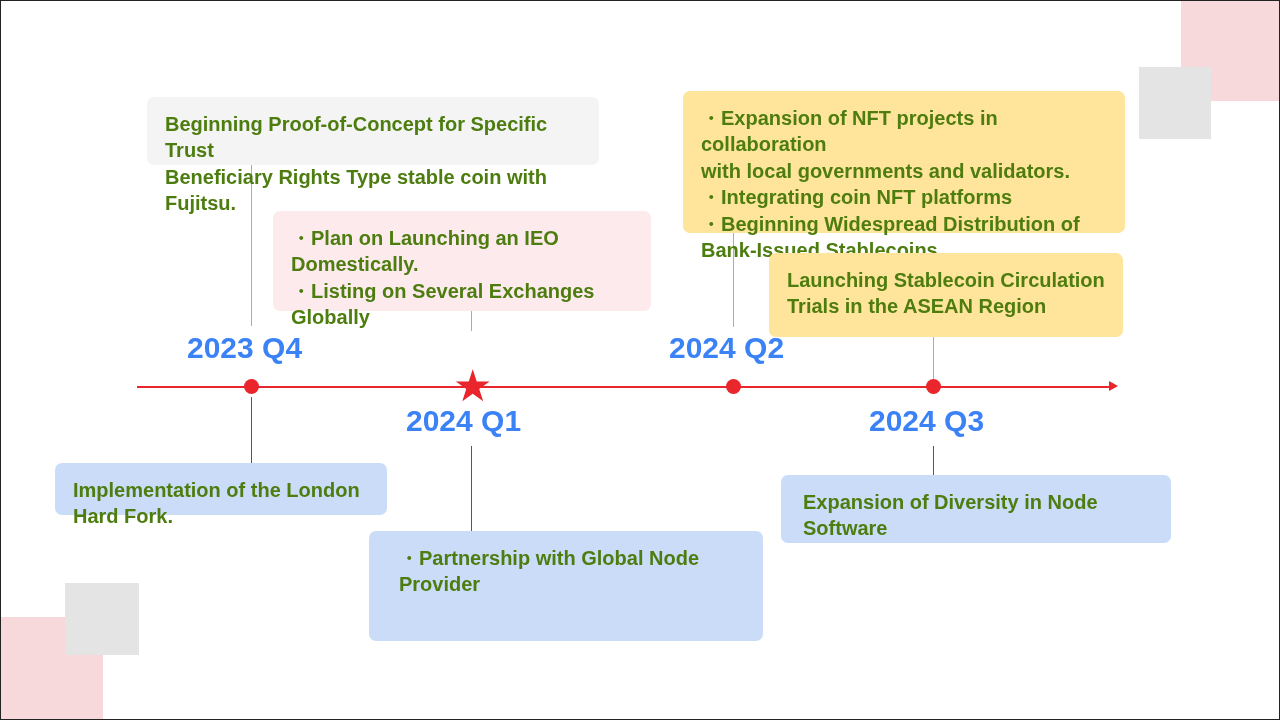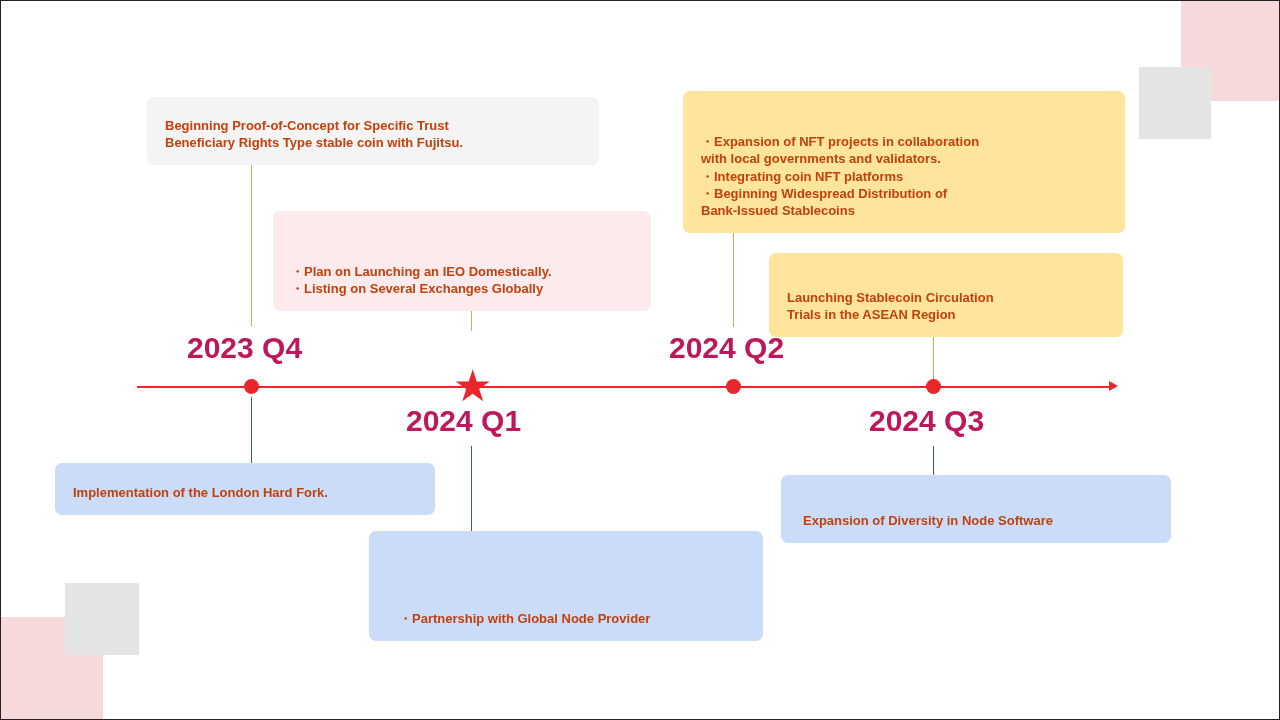--- a/index.html
+++ b/index.html
@@ -73,43 +73,43 @@
     font-size: 44px;
     line-height: 40px;
     color: #e8262b;
   }
 
   
   .q-label {
     position: absolute;
     font-size: 30px;
     font-weight: bold;
-    color: #be185d;
+    color: #3b82f6;
     white-space: nowrap;
   }
 
   
   .connector {
     position: absolute;
     width: 1px;
   }
 
   
   .card {
     position: absolute;
     box-sizing: border-box;
     border-radius: 7px;
-    font-size: 13px;
+    font-size: 20px;
     font-weight: bold;
     line-height: 1.32;
-    color: #c2410c;
+    color: #4d7c0f;
     padding: 14px 18px;
     display: flex;
     flex-direction: column;
-    justify-content: flex-end;
+    justify-content: flex-start;
   }
   .card.gray  { background: #f4f4f4; }
   .card.pink  { background: #fdeaec; }
   .card.yellow{ background: #ffe49b; }
   .card.blue  { background: #cadcf8; }
   .card .ln { display: block; }
   .card.spaced .ln + .ln { margin-top: 16px; }
 </style>
 </head>
 <body>
@@ -158,21 +158,21 @@
     <span class="ln">・Integrating coin NFT platforms</span>
     <span class="ln">・Beginning Widespread Distribution of</span>
     <span class="ln">Bank-Issued Stablecoins</span>
   </div>
 
   <div class="card yellow" style="left:768px; top:252px; width:354px; height:84px;">
     <span class="ln">Launching Stablecoin Circulation</span>
     <span class="ln">Trials in the ASEAN Region</span>
   </div>
 
-  <div class="card blue" style="left:54px; top:462px; width:380px; height:52px;">
+  <div class="card blue" style="left:54px; top:462px; width:332px; height:52px;">
     <span class="ln">Implementation of the London Hard Fork.</span>
   </div>
 
   <div class="card blue spaced" style="left:368px; top:530px; width:394px; height:110px; padding-left:30px;">
     <span class="ln">・Partnership with Global Node Provider</span>
   </div>
 
   <div class="card blue" style="left:780px; top:474px; width:390px; height:68px; padding-left:22px;">
     <span class="ln">Expansion of Diversity in Node Software</span>
   </div>

